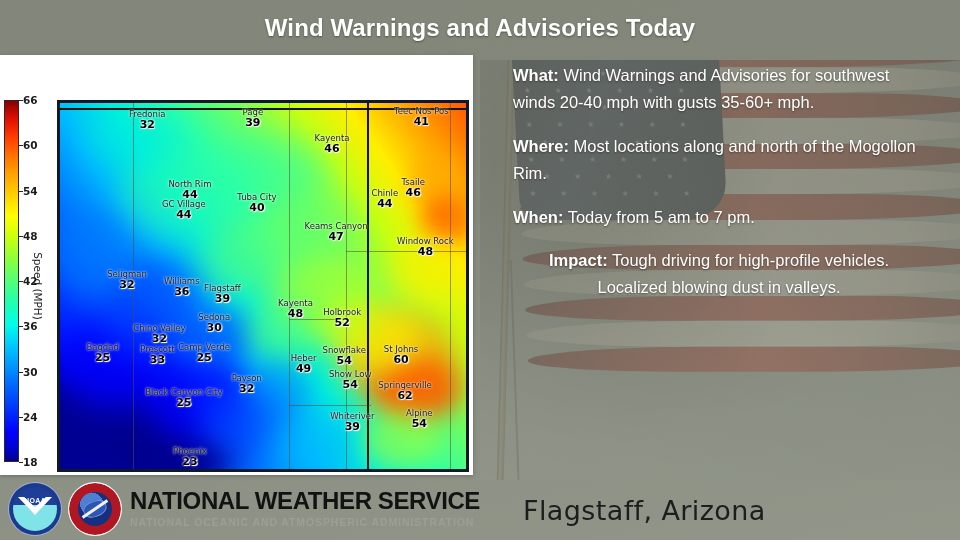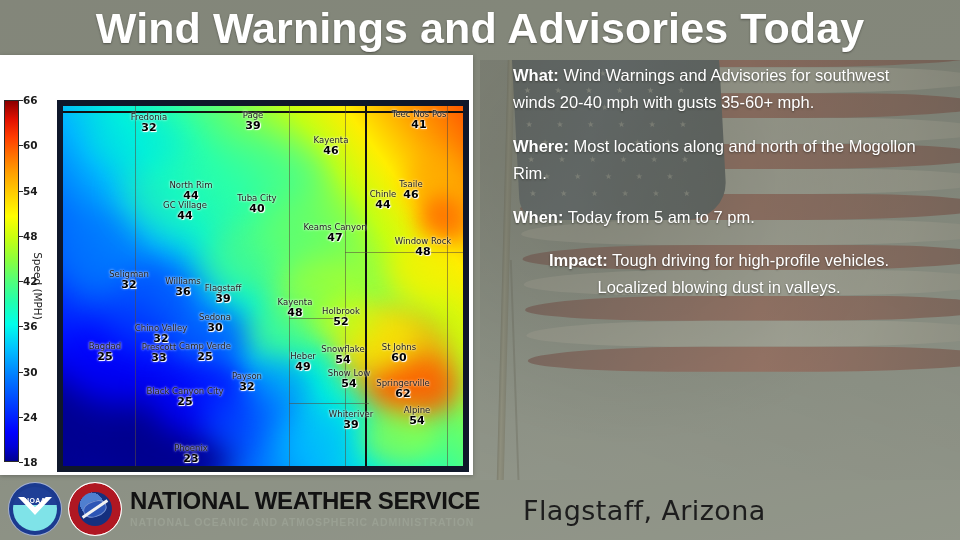--- a/index.html
+++ b/index.html
@@ -53,21 +53,21 @@
   }
   .veil {
     position:absolute; inset:0;
     background:rgba(124,128,115,.50);
   }
 
   
   #title {
     position:absolute; left:0; top:6px; width:960px; height:44px;
     text-align:center;
-    font-size:43px; font-weight:bold; color:#ffffff;
+    font-size:24px; font-weight:bold; color:#ffffff;
     letter-spacing:.1px;
     text-shadow:0 1px 2px rgba(40,40,35,.55);
     line-height:44px;
   }
 
   
   #map-panel {
     position:absolute; left:0px; top:55px; width:473px; height:420px;
     background:#ffffff;
     box-shadow:0 1px 4px rgba(0,0,0,.25);
@@ -95,21 +95,21 @@
   .cb-tick { position:absolute; left:19px; width:4px; height:1px; background:#2a2a2a; }
   #cb-axis-title {
     position:absolute; left:38px; top:186px; font-size:10.5px; color:#1b1b1b;
     font-family:"DejaVu Sans", sans-serif;
     transform:translate(-50%,-50%) rotate(90deg); white-space:nowrap;
   }
 
   
   #map-img {
     position:absolute; left:57px; top:45px; width:412px; height:372px;
-    overflow:hidden; border:6px solid #0f172a;
+    overflow:hidden; border:3px solid #0f172a;
     background:#35d6b0;
   }
   .blob { position:absolute; border-radius:50%; filter:blur(11px); }
   .grid-v, .grid-h { position:absolute; background:rgba(90,75,60,.55); }
   .grid-v { width:1px; top:0; bottom:0; }
   .grid-h { height:1px; left:0; right:0; }
 
   .city {
     position:absolute; transform:translateX(-50%);
     text-align:center; white-space:nowrap; pointer-events:none;

